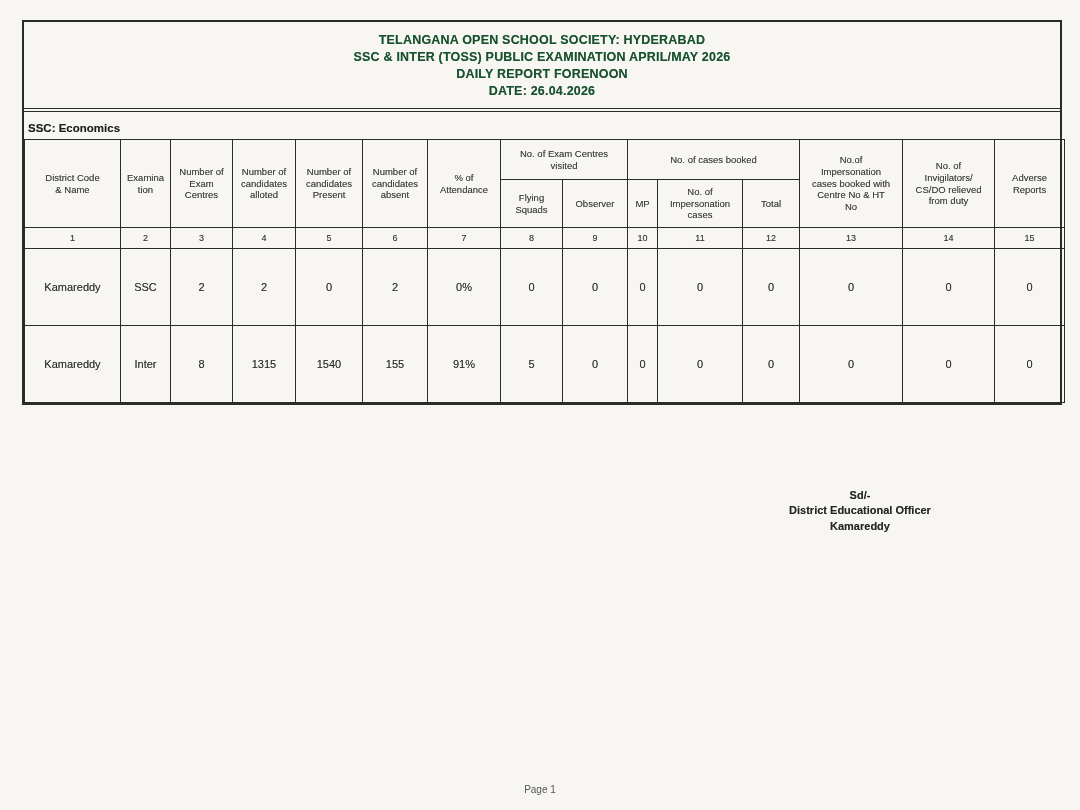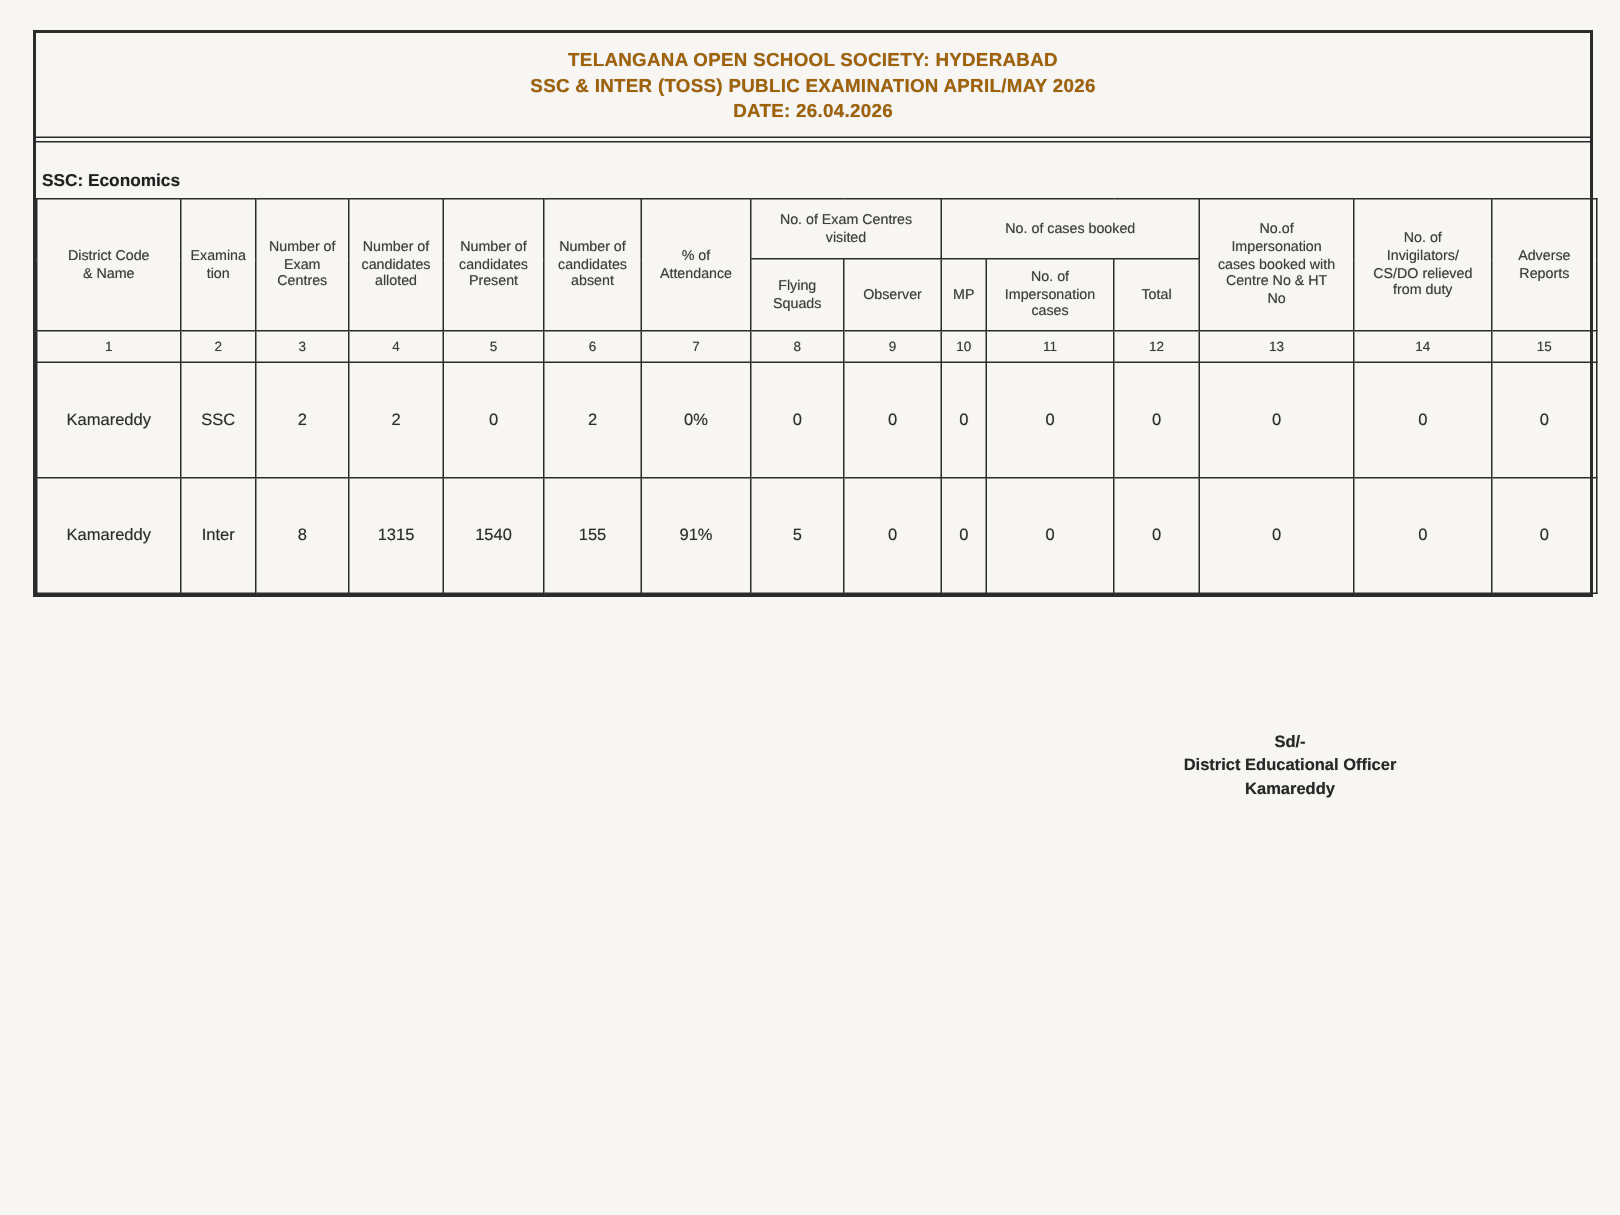--- a/index.html
+++ b/index.html
@@ -9,24 +9,24 @@
     font-family:"Liberation Sans", sans-serif;
     color:#222;
   }
   .page { position:relative; width:1080px; height:810px; overflow:hidden; }
   .doc {
     position:absolute; left:22px; top:20px; width:1040px;
     border:2px solid #2b2b2b;
     text-shadow:0 0 0.6px rgba(70,70,70,0.55);
   }
   .title-block { text-align:center; padding:10px 0 8px; border-bottom:1.5px solid #2b2b2b; }
-  .title-line { font-weight:bold; font-size:12.5px; line-height:17px; letter-spacing:0.2px; color:#a16207; }
+  .title-line { font-weight:bold; font-size:12.5px; line-height:17px; letter-spacing:0.2px; color:#14532d; }
   .subject-row {
     font-weight:bold; font-size:11.5px; line-height:17px;
-    padding:18px 0 2px 4px; border-top:1.5px solid #2b2b2b; color:#1f1f1f;
+    padding:8px 0 2px 4px; border-top:1.5px solid #2b2b2b; color:#1f1f1f;
   }
   .subject-row.first { margin-top:2px; }
   table.report-table { width:100%; border-collapse:collapse; table-layout:fixed; }
   .report-table th, .report-table td {
     border:1.5px solid #2b2b2b;
     text-align:center; vertical-align:middle;
     white-space:pre-line; overflow:hidden;
   }
   .report-table thead th { font-weight:normal; font-size:9.5px; color:#3d3d3d; line-height:1.25; padding:2px 1px; }
   .report-table tr.h1 th { height:40px; }
@@ -42,20 +42,21 @@
 </style>
 </head>
 <body>
 
 <div class="page">
   <div class="doc">
 
     <div class="title-block">
       <div class="title-line">TELANGANA OPEN SCHOOL SOCIETY: HYDERABAD</div>
       <div class="title-line">SSC &amp; INTER (TOSS) PUBLIC EXAMINATION APRIL/MAY 2026</div>
+      <div class="title-line">DAILY REPORT FORENOON</div>
       <div class="title-line">DATE: 26.04.2026</div>
     </div>
 
     <div class="subject-row first">SSC: Economics</div>
 
     <table class="report-table">
       <colgroup>
         <col style="width:96px">
           <col style="width:50px">
           <col style="width:62px">
@@ -173,13 +174,14 @@
       </tbody>
     </table>
   </div>
 
   <div class="signature">
     <div>Sd/-</div>
     <div>District Educational Officer</div>
     <div>Kamareddy</div>
   </div>
 
+  <div class="footer">Page 1</div>
 </div>
 
 </body></html>

